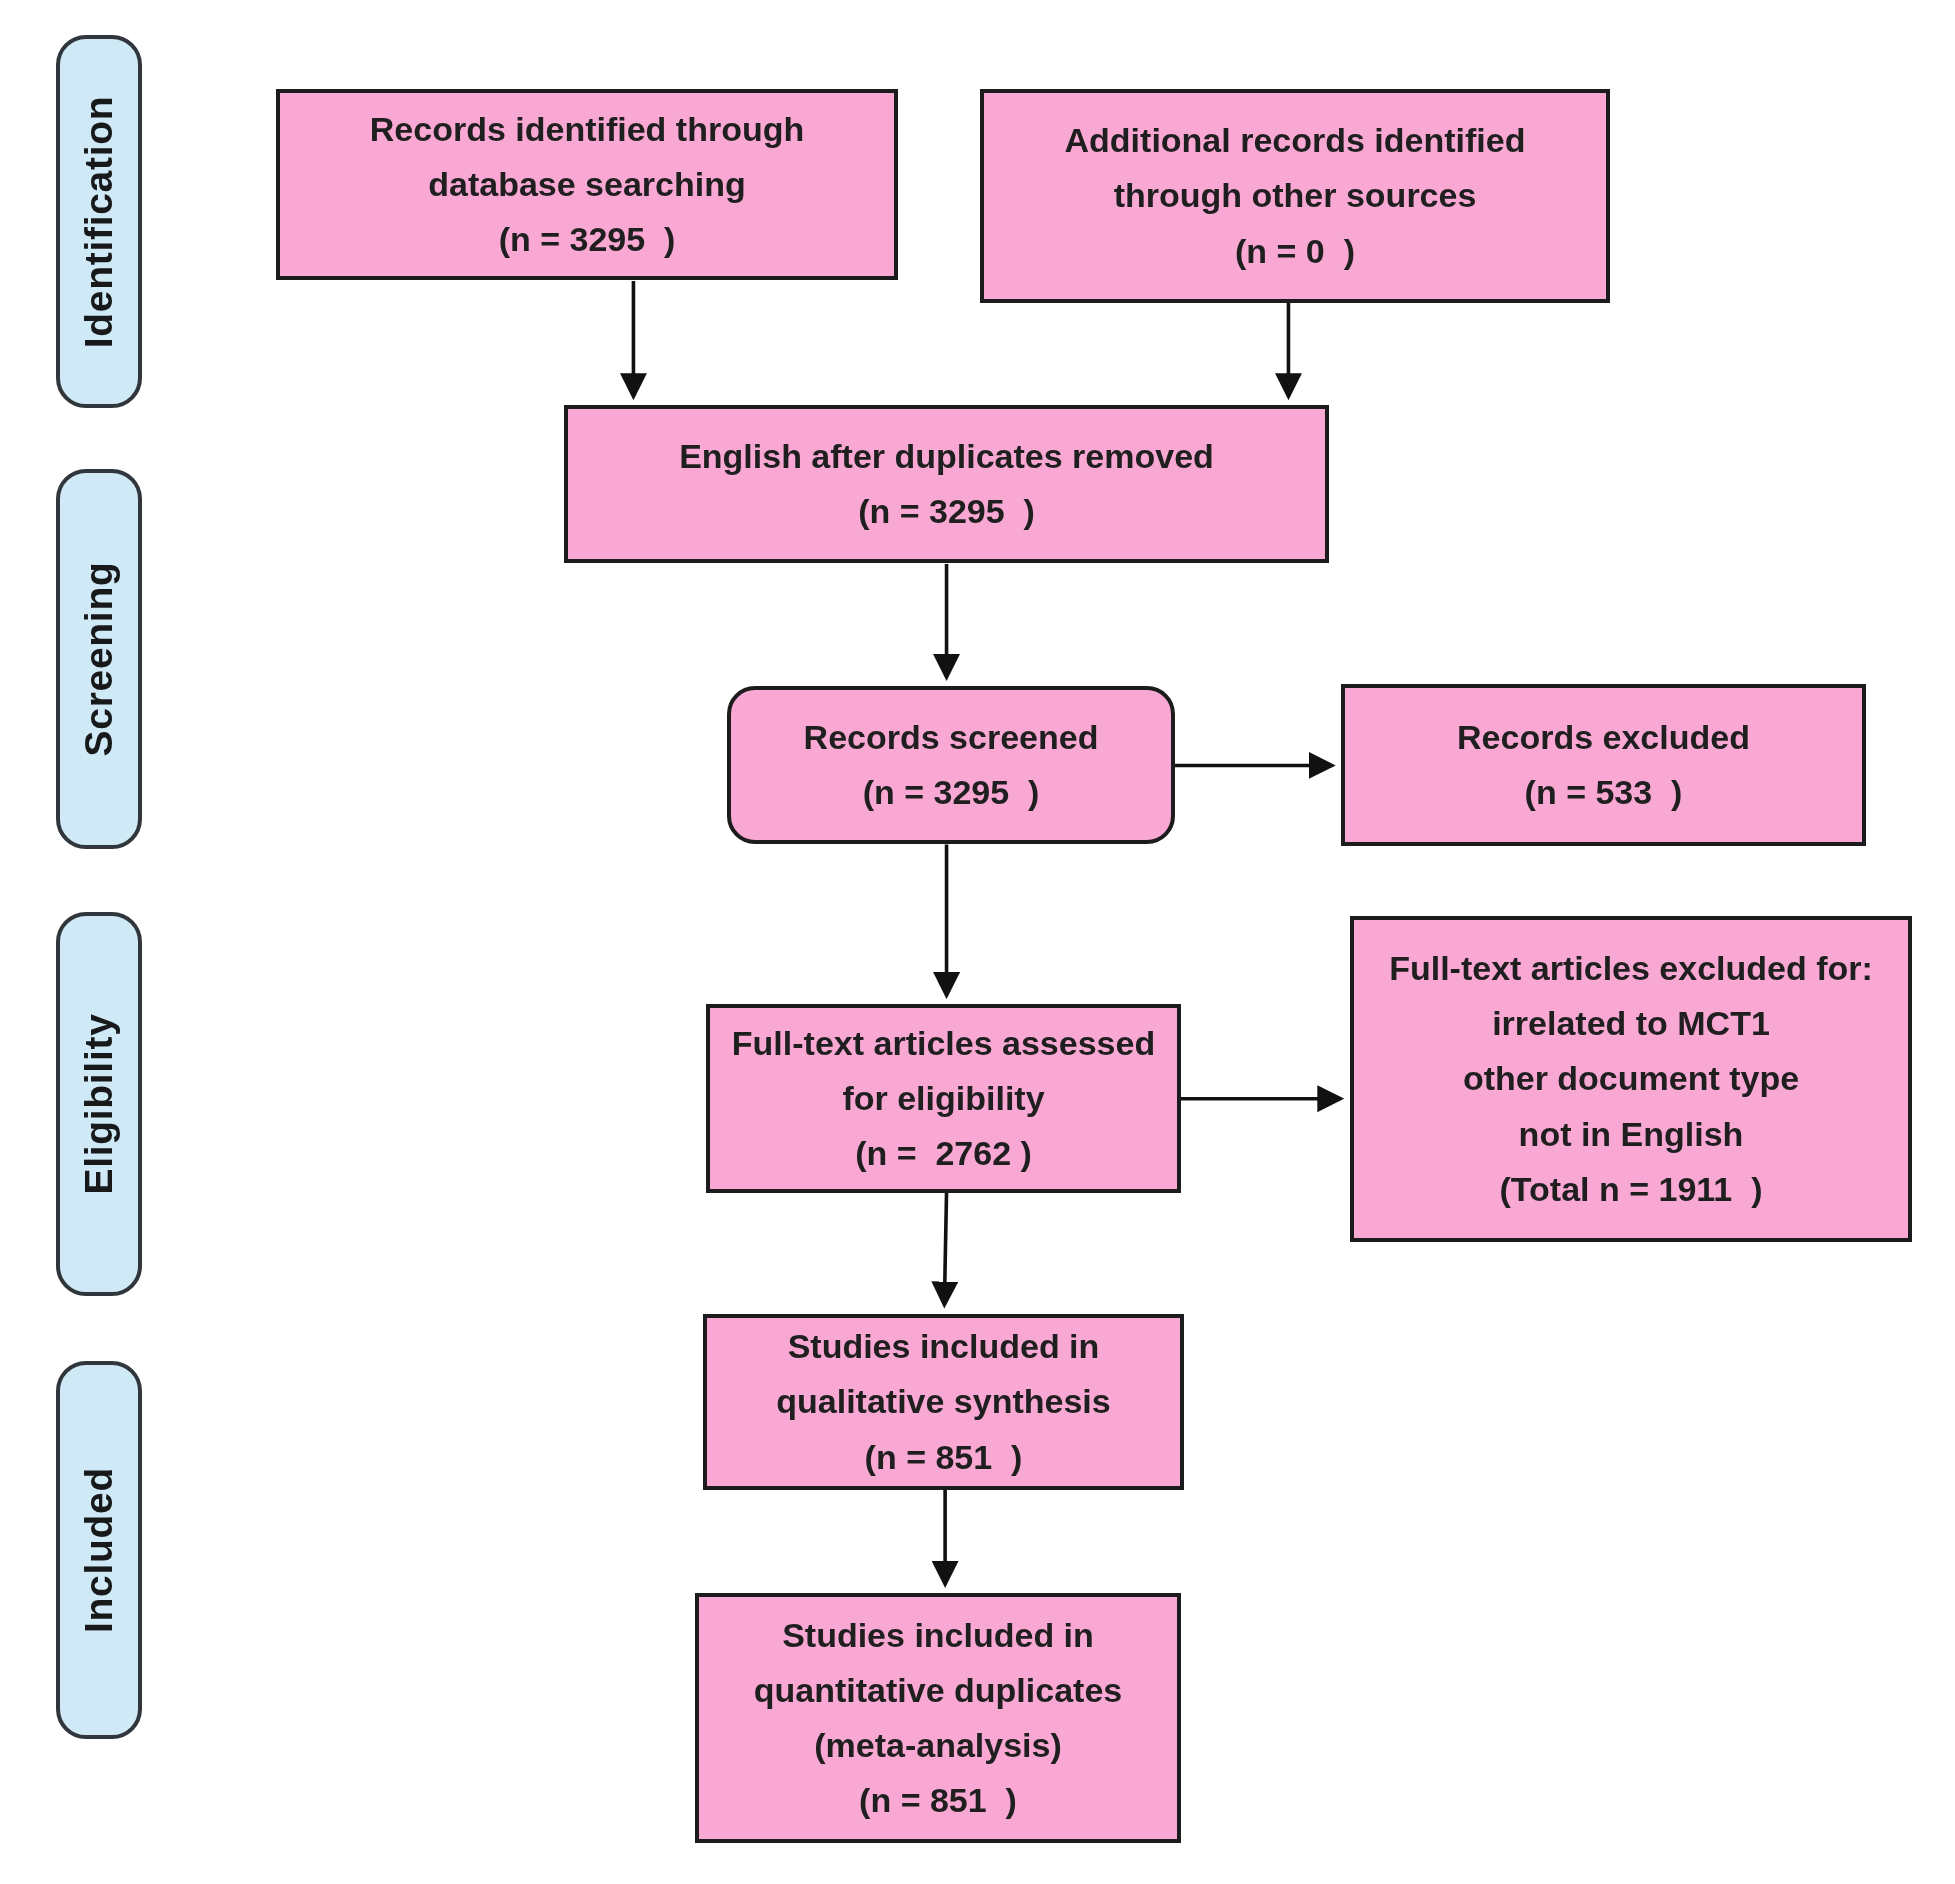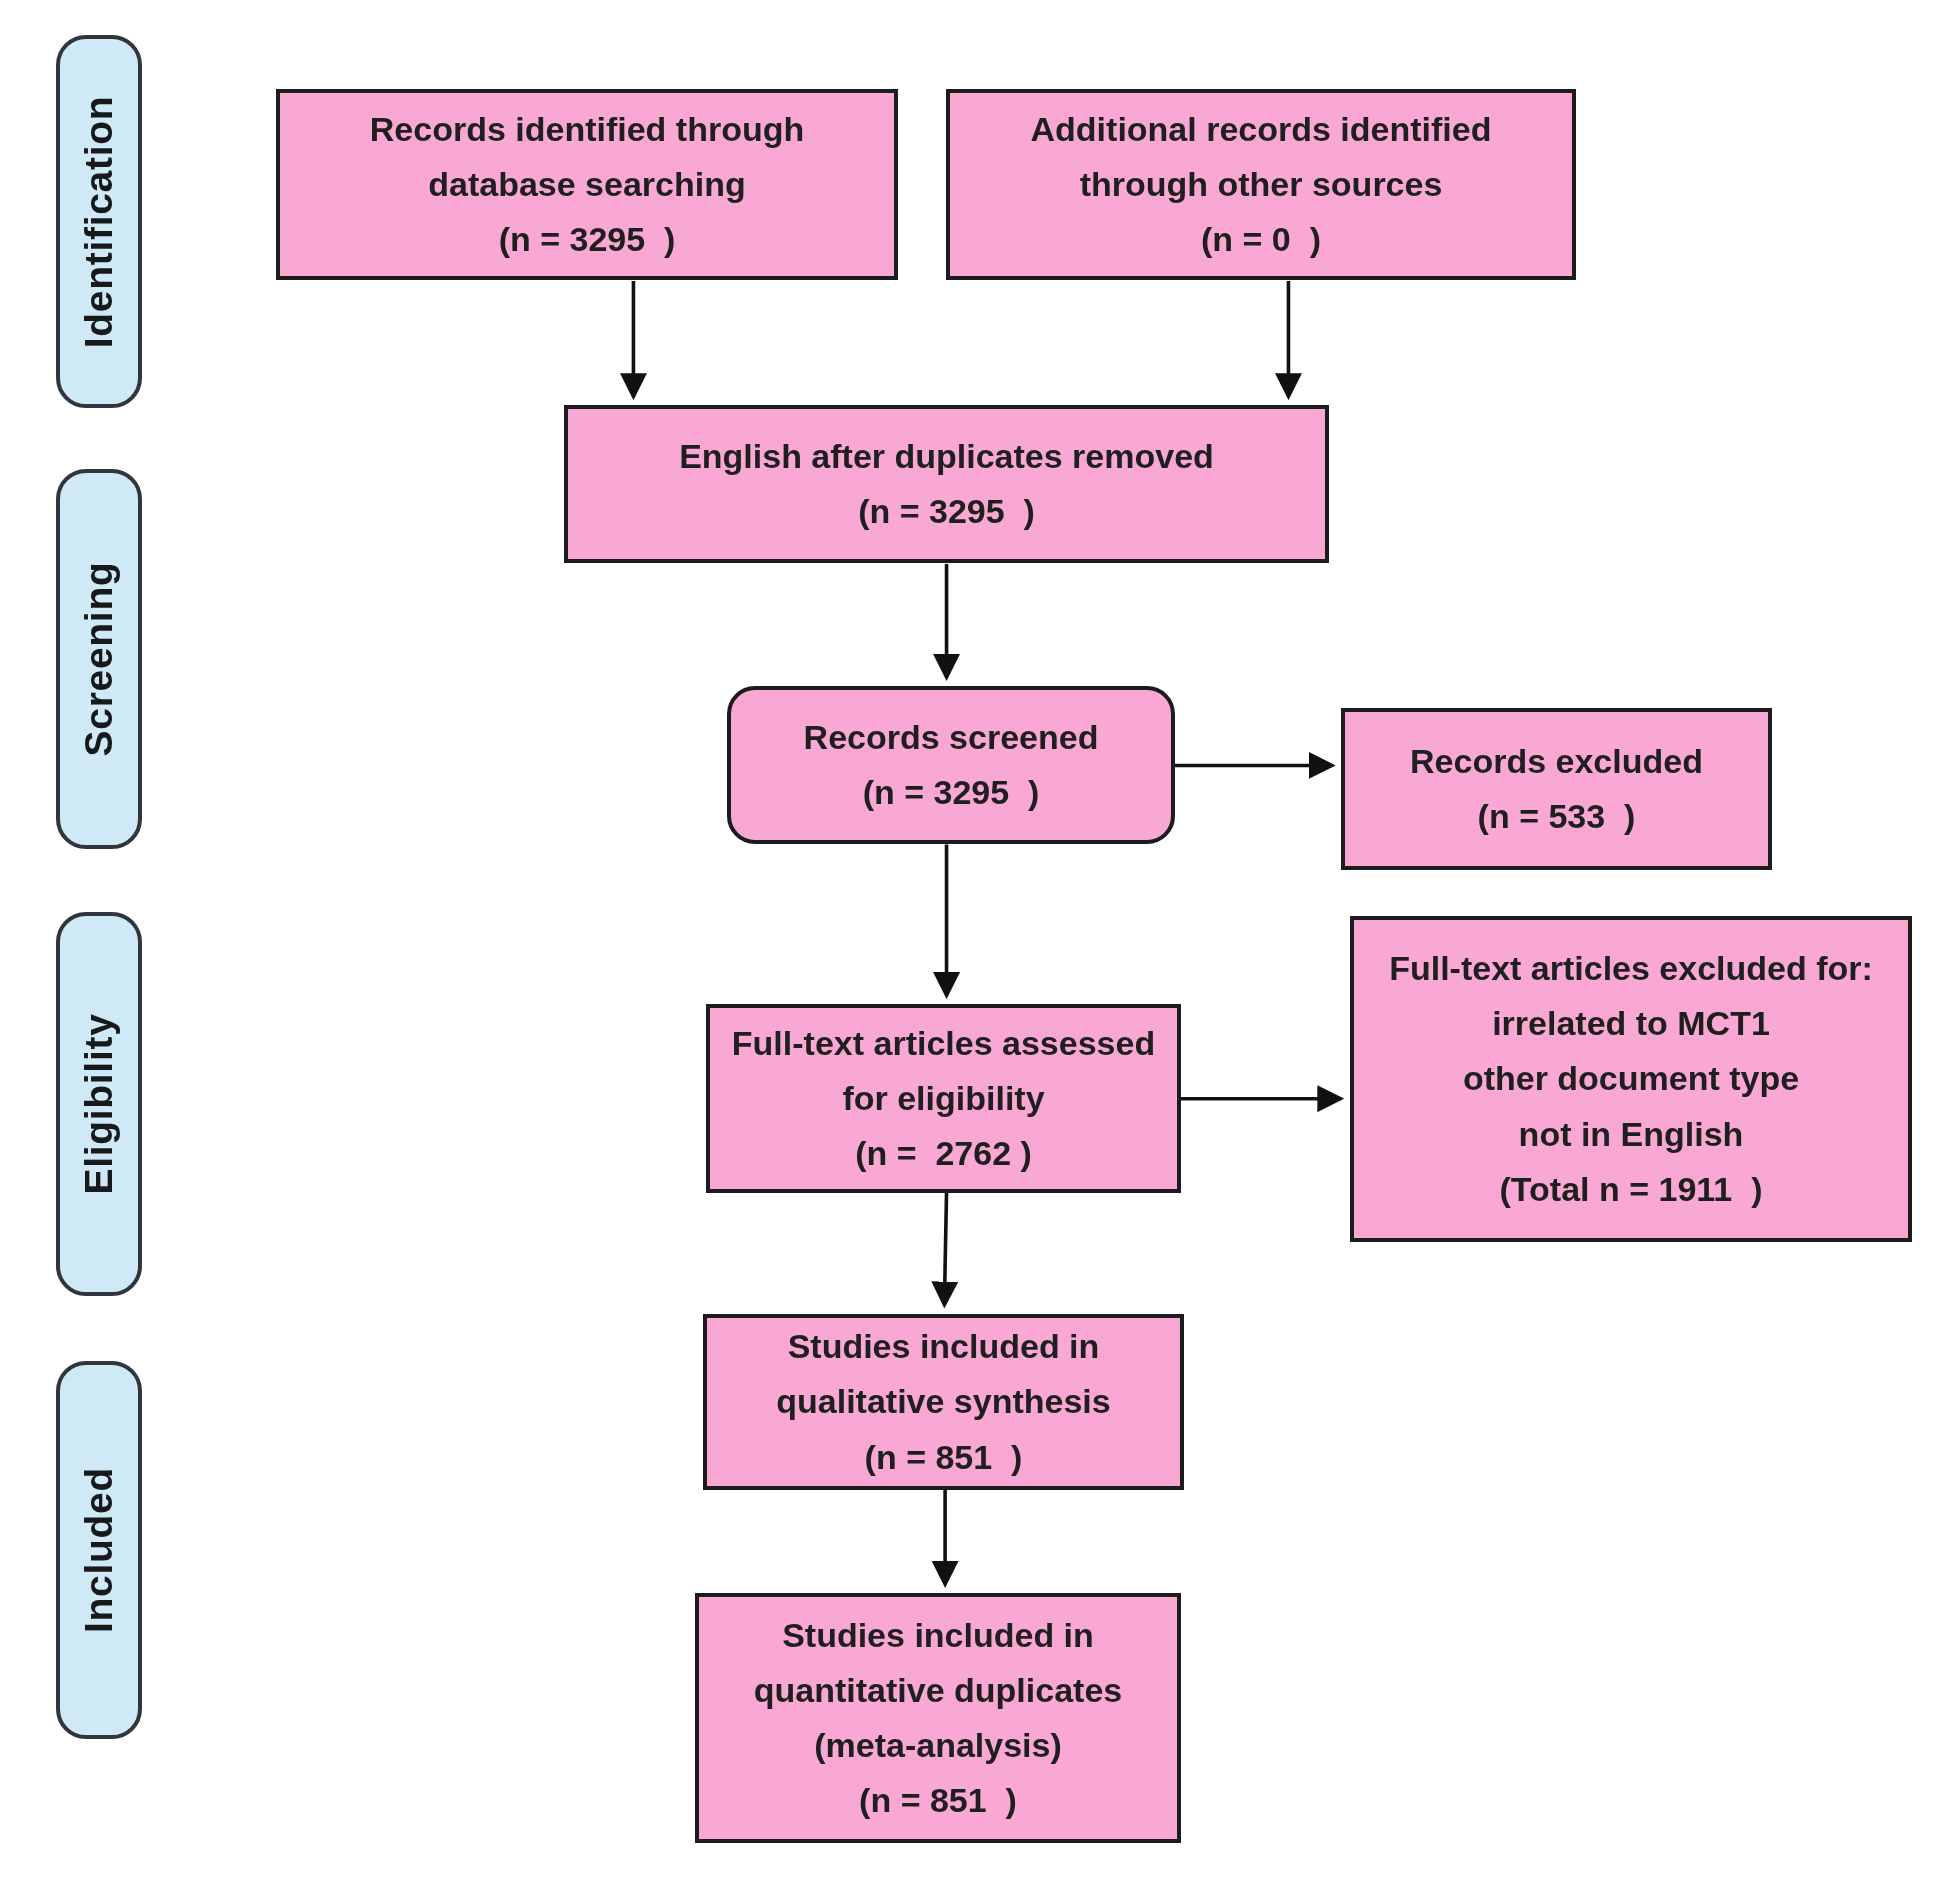--- a/index.html
+++ b/index.html
@@ -100,37 +100,37 @@
   <div class="stage-tab" style="top:1361px;height:378px;">
     <span class="vlabel">Included</span>
   </div>
 
   <div class="fbox" style="left:276px;top:89px;width:622px;height:191px;">
       <div class="tline">Records identified through</div>
       <div class="tline">database searching</div>
       <div class="tline">(n = 3295&nbsp; )</div>
     </div>
 
-  <div class="fbox" style="left:946px;top:89px;width:630px;height:191px;text-align:center;">
+  <div class="fbox" style="left:980px;top:89px;width:630px;height:214px;text-align:center;">
       <div class="tline">Additional records identified</div>
       <div class="tline">through other sources</div>
       <div class="tline">(n = 0&nbsp; )</div>
     </div>
 
   <div class="fbox" style="left:564px;top:405px;width:765px;height:158px;">
       <div class="tline">English after duplicates removed</div>
       <div class="tline">(n = 3295&nbsp; )</div>
     </div>
 
   <div class="fbox" style="left:727px;top:686px;width:448px;height:158px;border-radius:28px;">
       <div class="tline">Records screened</div>
       <div class="tline">(n = 3295&nbsp; )</div>
     </div>
 
-  <div class="fbox" style="left:1341px;top:684px;width:431px;height:162px;margin-top:24px;">
+  <div class="fbox" style="left:1341px;top:684px;width:525px;height:162px;">
       <div class="tline">Records excluded</div>
       <div class="tline">(n = 533&nbsp; )</div>
     </div>
 
   <div class="fbox" style="left:706px;top:1004px;width:475px;height:189px;">
       <div class="tline">Full-text articles assessed</div>
       <div class="tline">for eligibility</div>
       <div class="tline">(n =&nbsp; 2762 )</div>
     </div>
 

